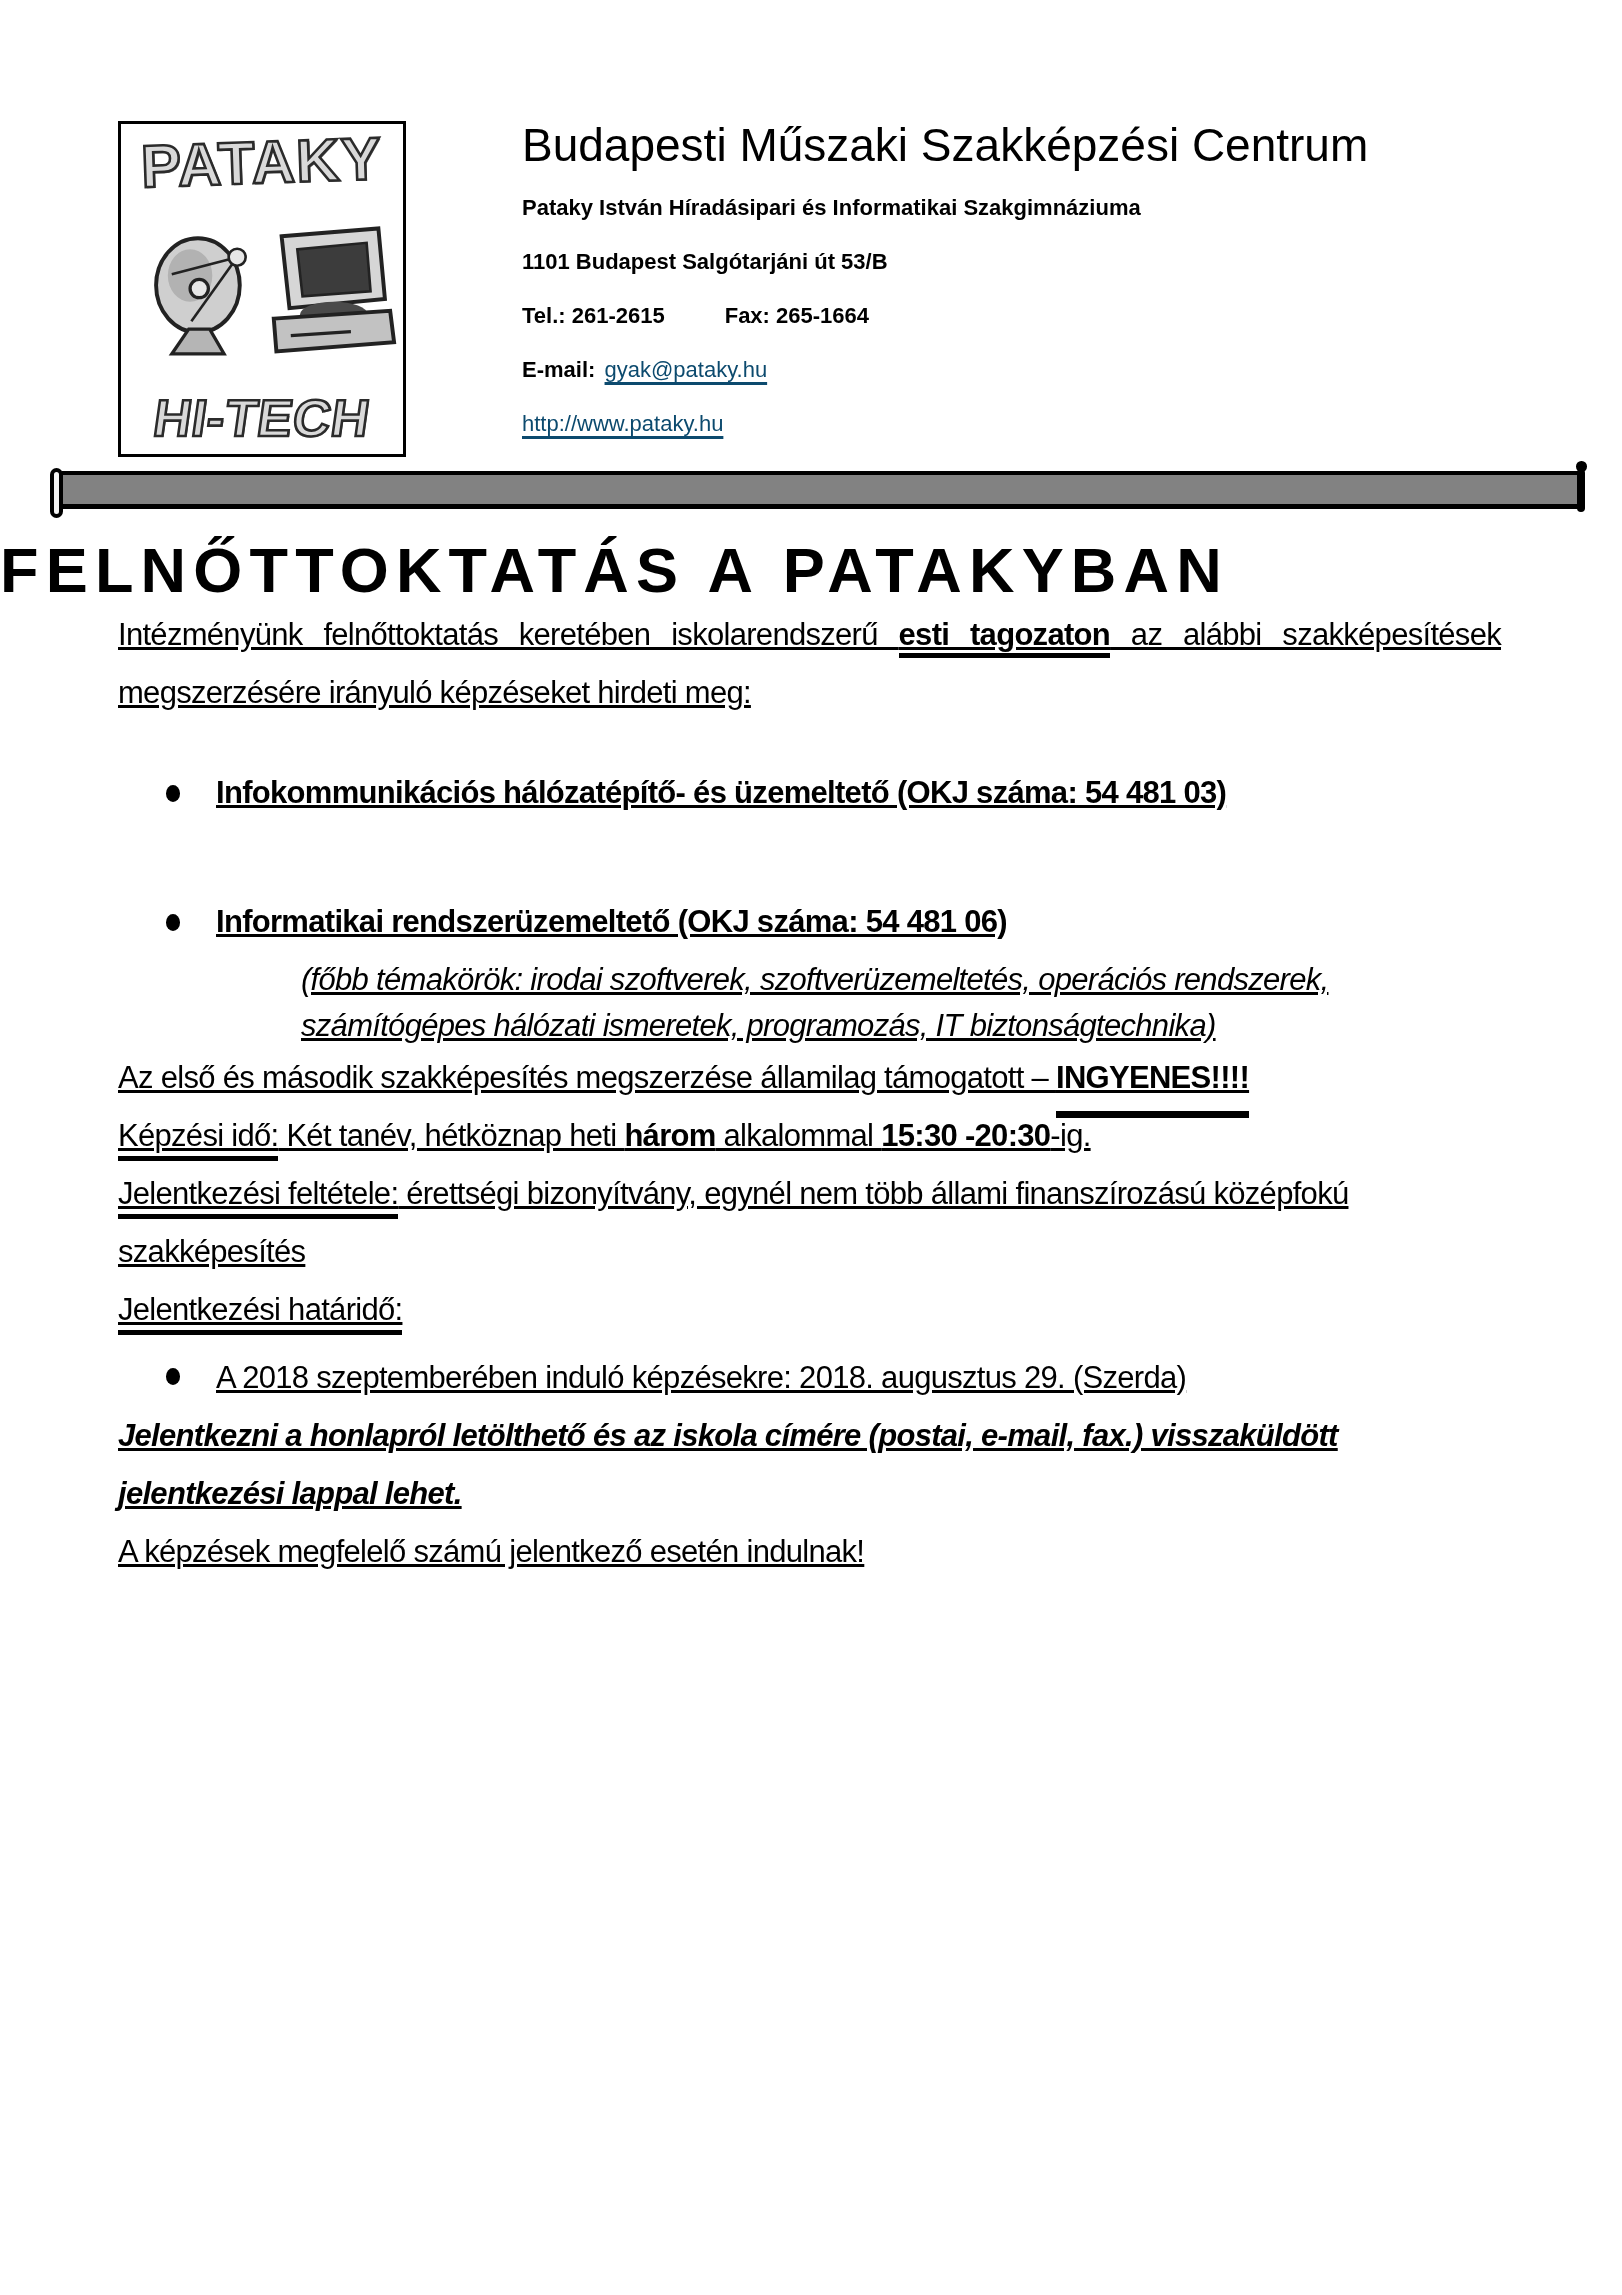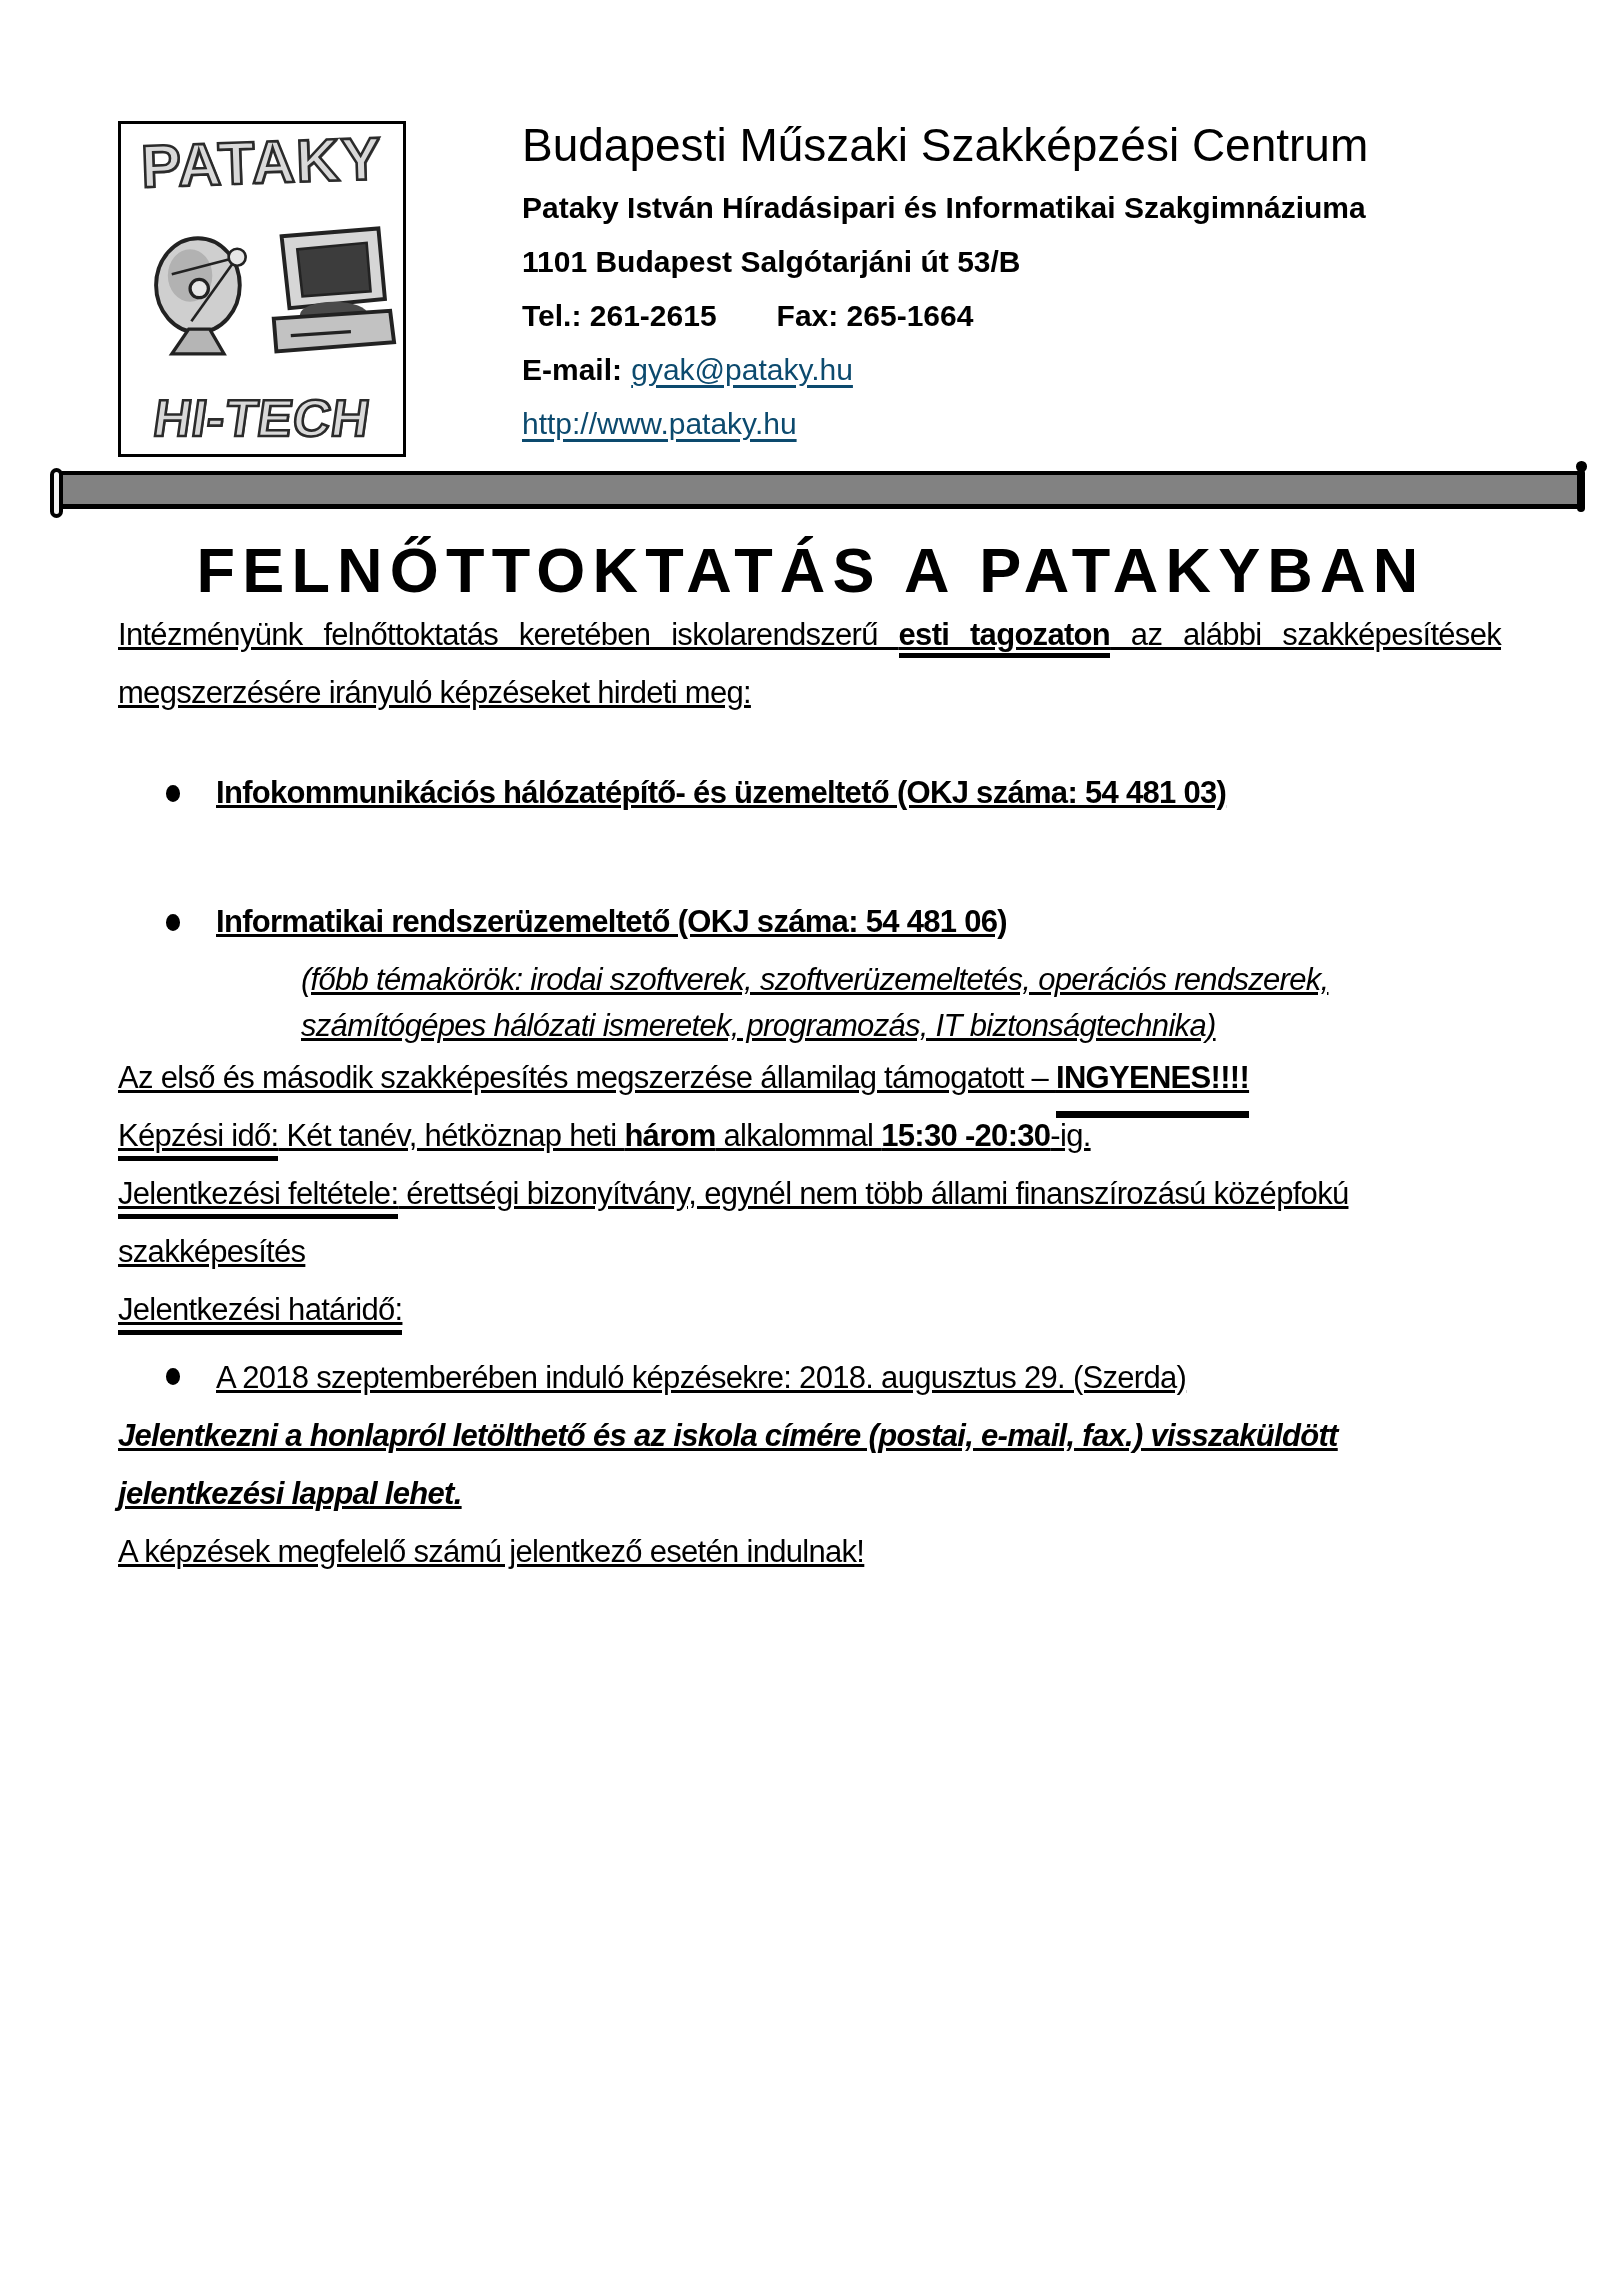--- a/index.html
+++ b/index.html
@@ -24,36 +24,36 @@
     -webkit-text-stroke:2.6px #2b2b2b;
     text-shadow:1.3px 1.3px 0 #555;
     white-space:nowrap;line-height:1;
   }
   .logo-word.top{font-size:60px;letter-spacing:1.3px;transform:rotate(-2deg);}
   .logo-word.bottom{font-size:52px;letter-spacing:0.7px;transform:skewX(-8deg);}
   .logo-art{width:272px;height:139px;}
 
   .header-text{margin-left:116px;padding-top:2.6px;}
   .org-line{font-size:46px;font-weight:400;line-height:43px;margin-bottom:14.4px;white-space:nowrap;}
-  .header-line{font-size:30px;font-weight:700;line-height:54px;white-space:nowrap;}
+  .header-line{font-size:22px;font-weight:700;line-height:54px;white-space:nowrap;}
   .fax-part{margin-left:60px;}
   a.doc-link{color:#0c4a6e;font-weight:400;text-decoration:underline;text-decoration-thickness:2.6px;text-underline-offset:5.2px;margin-left:9.2px;cursor:pointer;}
   a.doc-link.nolead{margin-left:0;}
 
   
   .rule{position:relative;margin:14.4px 42px 0 62px;height:29px;background:#828282;
         border-top:4.6px solid #000;border-bottom:5.9px solid #000;}
   .rule-left-cap{position:absolute;left:-11.8px;top:-7.9px;width:13px;height:50px;
         box-sizing:border-box;border:4.6px solid #000;border-radius:7.9px;background:#f4f4f4;}
   .rule-right-cap{position:absolute;right:-5.2px;top:-6.5px;width:7.9px;height:43px;background:#000;border-radius:3.9px;}
   .rule-right-dot{position:absolute;right:-6.5px;top:-14.4px;width:10.5px;height:10.5px;background:#000;border-radius:50%;}
 
   
   .main-title{
-    margin:26px 0 0;text-align:center;
+    margin:26px 0 0;text-align:left;
     font-size:63px;font-weight:700;letter-spacing:7.2px;line-height:1.12;white-space:nowrap;
   }
 
   
   .content{padding:0 121px 0 118px;font-size:31px;line-height:58px;letter-spacing:-0.7px;text-decoration:underline;}
   .content p{margin:0;}
   .intro{margin-top:55px;text-align:justify;}
   .u-bold{font-weight:700;border-bottom:5.2px solid #000;padding-bottom:1.3px;}
 
   .course-item{margin-top:42px;position:relative;padding-left:98px;}

